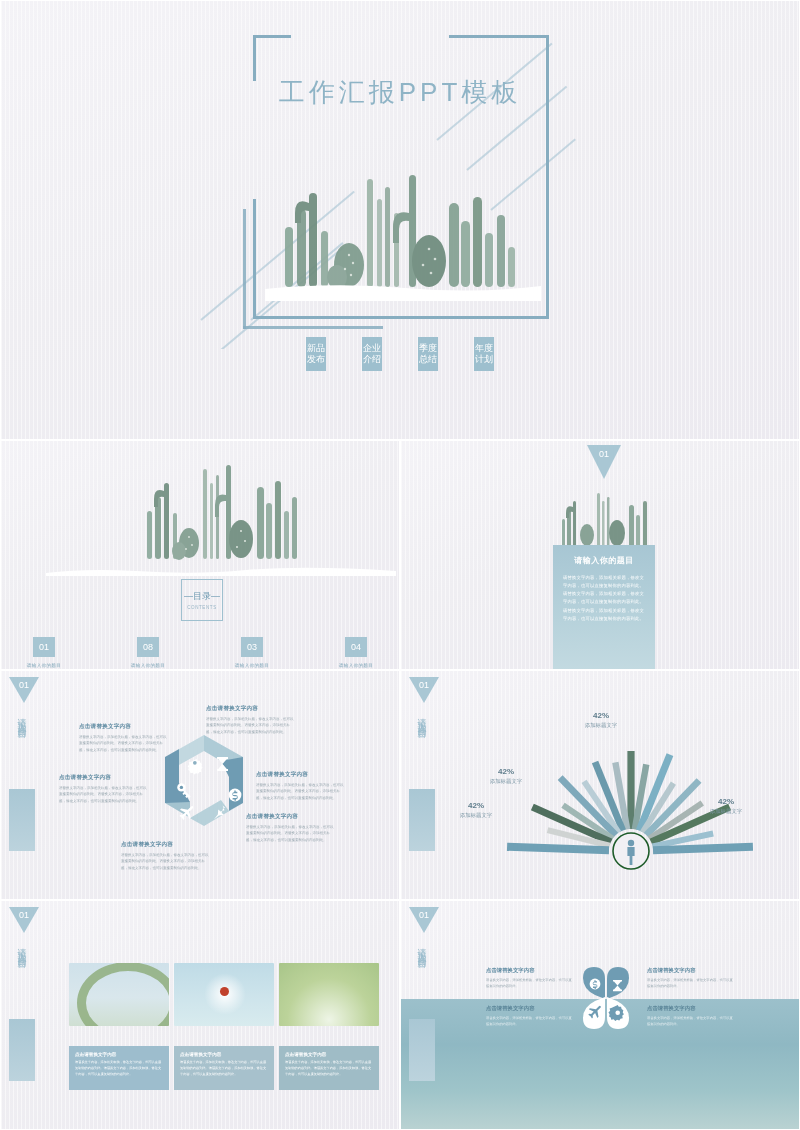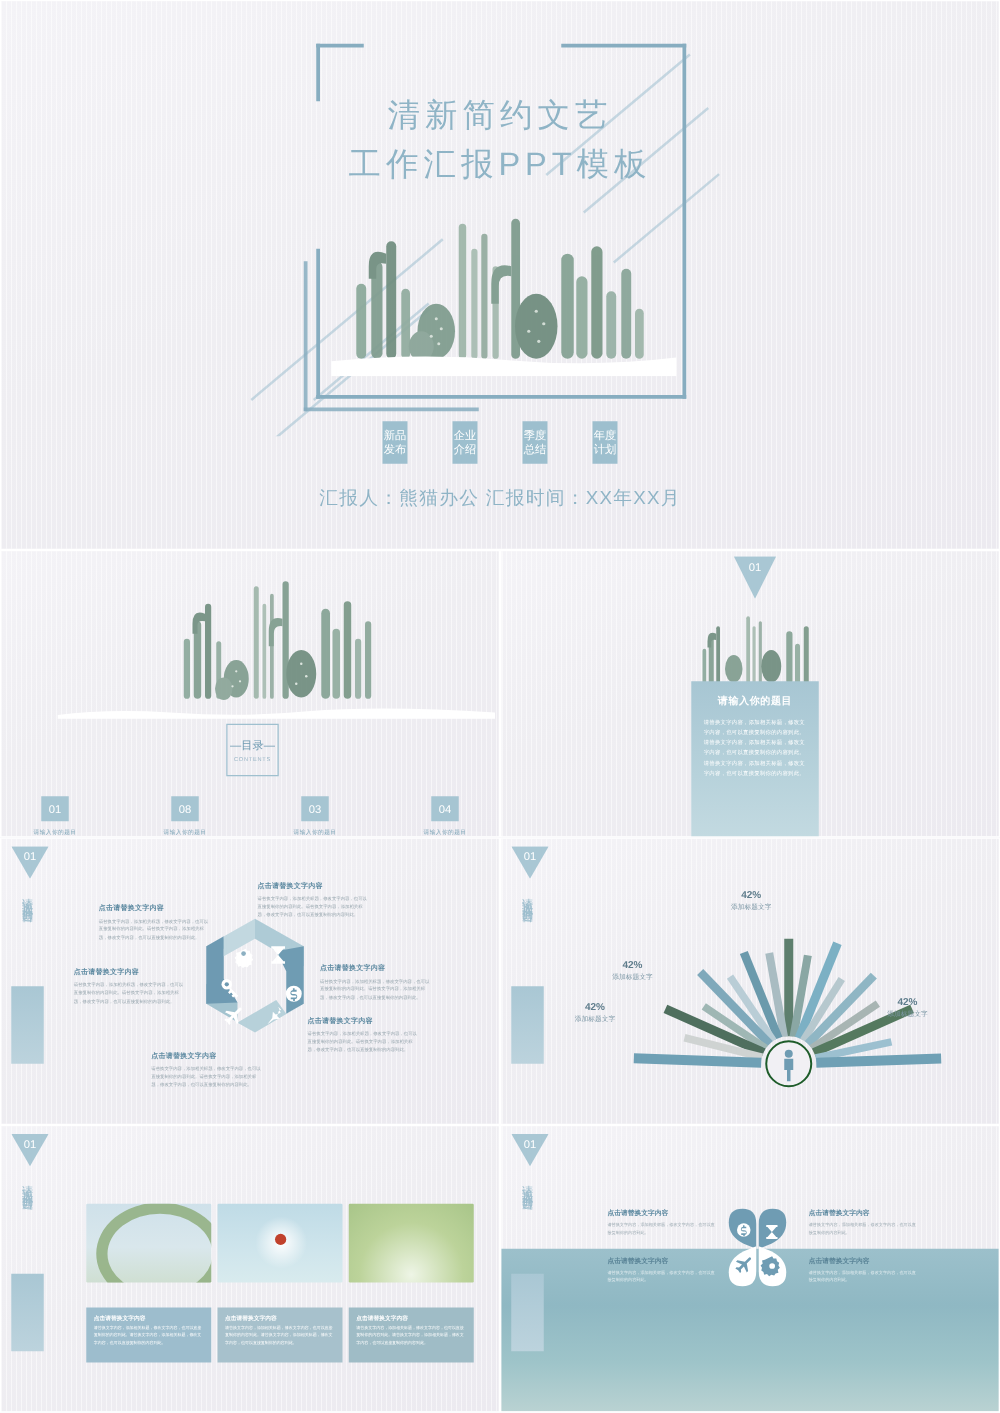--- a/index.html
+++ b/index.html
@@ -202,21 +202,20 @@
         <i class="fr-tl-v"></i>
         <i class="fr-tr-h"></i>
       <i class="fr-r"></i>
         <i class="fr-b"></i>
         <i class="fr-bl-v"></i>
       <i class="fr-inner-l"></i>
         <i class="fr-inner-b"></i>
     </div>
 
     <h1 class="title">
-      <span>清新简约文艺</span>
       <span class="l2">工作汇报PPT模板</span>
     </h1>
 
     <div class="cactus-wrap">
       <svg viewBox="0 0 280 132" width="280" height="132">
         <g fill="#8fa79b" opacity="0.92">
           <rect x="34" y="40" width="9" height="78" rx="4.5" fill="#7f9c8e"></rect>
           <rect x="22" y="58" width="8" height="60" rx="4" fill="#8aa89a"></rect>
           <rect x="46" y="24" width="8" height="94" rx="4" fill="#6f8d7e"></rect>
           <path d="M46 34 q-14 -6 -14 10 v10 h6 v-8 q0 -6 8 -4z" fill="#6f8d7e"></path>
@@ -263,21 +262,20 @@
       <div class="badge">
         <b>季度</b>
         <b>总结</b>
       </div>
       <div class="badge">
         <b>年度</b>
         <b>计划</b>
       </div>
     </div>
 
-    <div class="byline">汇报人：熊猫办公  汇报时间：XX年XX月</div>
   </section>
 
   <section class="slide s2">
     <div class="cactus2">
       <svg viewBox="0 0 180 110" width="180" height="110">
         <g opacity="0.9">
           <rect x="24" y="36" width="6" height="62" rx="3" fill="#7f9c8e"></rect>
           <rect x="16" y="50" width="5" height="48" rx="2.5" fill="#8aa89a"></rect>
           <rect x="33" y="22" width="5" height="76" rx="2.5" fill="#6f8d7e"></rect>
           <path d="M33 30 q-10 -4 -10 8 v8 h4 v-7 q0 -4 6 -3z" fill="#6f8d7e"></path>

